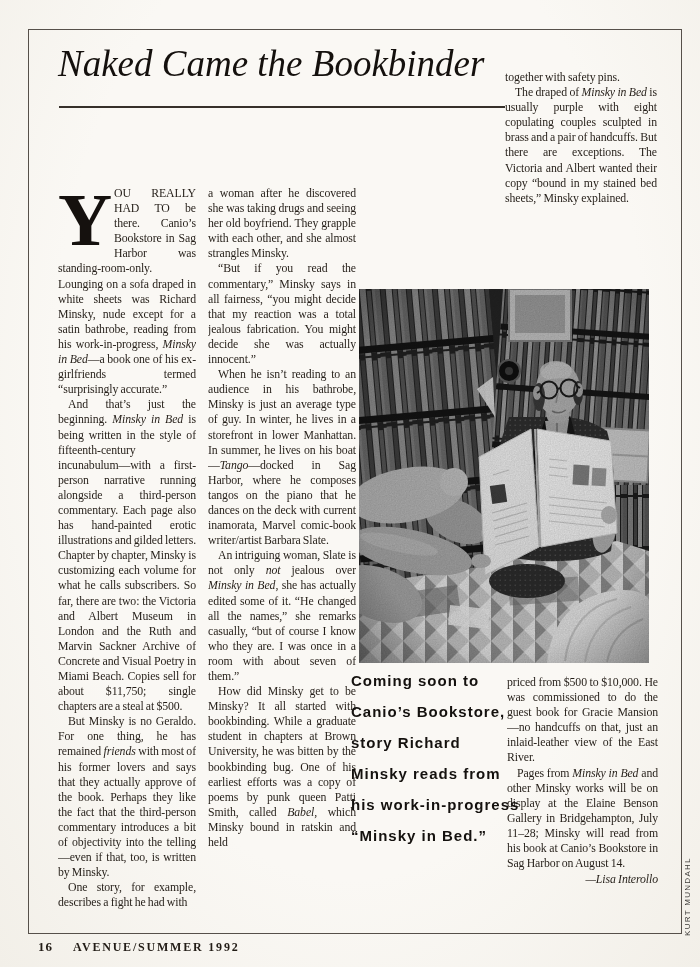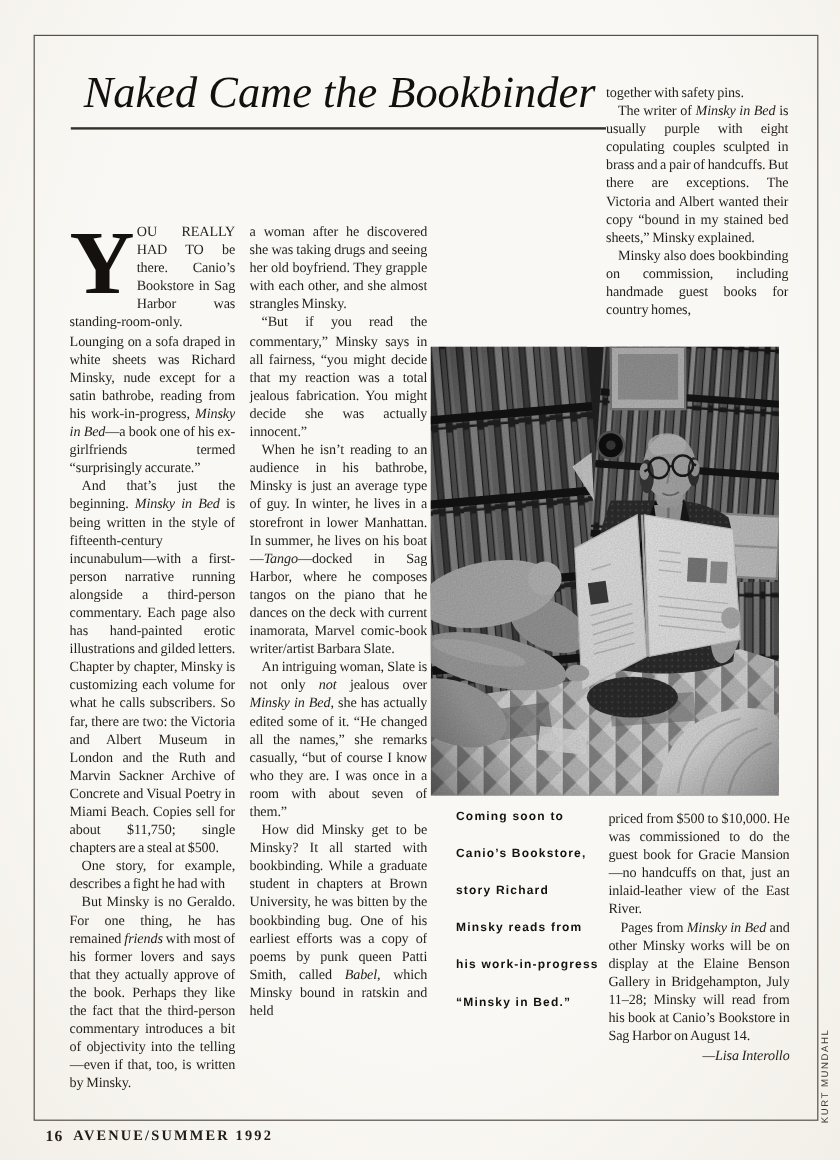--- a/index.html
+++ b/index.html
@@ -3,76 +3,75 @@
 <meta charset="utf-8">
 <style>
   html,body { margin:0; padding:0; background:#ffffff; }
   #page {
     position:relative; width:700px; height:967px; overflow:hidden;
     background: radial-gradient(ellipse at 50% 40%, #faf8f4 60%, #f2efe8 100%);
     font-family:"Liberation Serif", serif; color:#221c16;
   }
   .frame { position:absolute; left:28px; top:29px; width:652px; height:903px;
     border:1px solid #56504a; }
-  .title { position:absolute; left:58px; top:56px; width:450px; white-space:nowrap;
-    font-style:italic; font-size:37px; color:#14100d;text-align:center; }
+  .title { position:absolute; left:58px; top:42px; width:450px; white-space:nowrap;
+    font-style:italic; font-size:37px; color:#14100d; }
   .title-rule { position:absolute; left:59px; top:106px; width:446px; height:2px; background:#36302a; }
   .deck { position:absolute; left:95px; top:116px; font-family:"Liberation Sans", sans-serif;
     font-size:10.5px; letter-spacing:4.2px; line-height:19px; color:#322d28; white-space:nowrap; }
   .bodycol { position:absolute; font-size:11.8px; line-height:15.1px; text-align:justify;
     letter-spacing:-0.1px; word-spacing:-0.6px; overflow:hidden; color:#241e18; }
   .bodycol p { margin:0; }
   .bodycol p.ind { text-indent:10px; }
   .bodycol p.byline { text-align:right; margin-top:1px; }
   .bodycol i { font-style:italic; }
   #col1 { left:58px;  top:186px; width:138px; height:727px; }
   #col2 { left:208px; top:186px; width:148px; height:727px; }
   #col3top { left:505px; top:70px;  width:152px; height:218px; }
   #col3bot { left:507px; top:675px; width:151px; height:248px; }
   .dropcap { float:left; width:50px; height:70px; padding:4px 6px 0 0;
     font-size:75px; line-height:60px; font-weight:bold; color:#15110e; text-align:center; }
   .photo { position:absolute; left:359px; top:289px; width:290px; height:374px; }
-  .pullquote { position:absolute; left:380px; top:673px; width:142px;
-    font-family:"Liberation Sans", sans-serif; font-weight:700; font-size:10px;
+  .pullquote { position:absolute; left:351px; top:673px; width:142px;
+    font-family:"Liberation Sans", sans-serif; font-weight:700; font-size:15px;
     letter-spacing:1px; color:#14110e; }
   .pq-line { line-height:15px; margin:0 0 16px 0; white-space:nowrap; }
-  .footer { position:absolute; left:38px; top:939px; display:flex; align-items:flex-start; }
+  .footer { position:absolute; left:38px; top:939px; display:flex; align-items:center; }
   .page-num { font-weight:700; font-size:13px; letter-spacing:1px; }
-  .pub-name { margin-left:8px; font-size:12px; font-weight:700; letter-spacing:1.8px; }
+  .pub-name { margin-left:20px; font-size:12px; font-weight:700; letter-spacing:1.8px; }
   .credit { position:absolute; left:683px; top:936px; transform:rotate(-90deg);
     transform-origin:0 0; font-family:"Liberation Sans", sans-serif; font-size:8px;
     letter-spacing:1.3px; color:#3d3b38; white-space:nowrap; }
 </style>
 </head>
 <body>
 
 <div id="page">
   <div class="frame"></div>
 
   <div class="title">Naked Came the Bookbinder</div>
   <div class="title-rule"></div>
 
 
   <div id="col1" class="bodycol">
       <p><span class="dropcap">Y</span><span>OU REALLY HAD TO be there. Canio’s Bookstore in Sag Harbor was standing-room-only. Lounging on a sofa draped in white sheets was Richard Minsky, nude except for a satin bathrobe, reading from his work-in-progress, </span><i>Minsky in Bed</i><span>—a book one of his ex-girlfriends termed “surprisingly accurate.”</span></p>
       <p class="ind"><span>And that’s just the beginning. </span><i>Minsky in Bed</i><span> is being written in the style of fifteenth-century incunabulum—with a first-person narrative running alongside a third-person commentary. Each page also has hand-painted erotic illustrations and gilded letters. Chapter by chapter, Minsky is customizing each volume for what he calls subscribers. So far, there are two: the Victoria and Albert Museum in London and the Ruth and Marvin Sackner Archive of Concrete and Visual Poetry in Miami Beach. Copies sell for about $11,750; single chapters are a steal at $500.</span></p>
+      <p class="ind"><span>But Minsky is no Geraldo. For one thing, he has remained </span><i>friends</i><span> with most of his former lovers and says that they actually approve of the book. Perhaps they like the fact that the third-person commentary introduces a bit of objectivity into the telling—even if that, too, is written by Minsky.</span></p>
       <p class="ind"><span>One story, for example, describes a fight he had with</span></p>
-      <p class="ind"><span>But Minsky is no Geraldo. For one thing, he has remained </span><i>friends</i><span> with most of his former lovers and says that they actually approve of the book. Perhaps they like the fact that the third-person commentary introduces a bit of objectivity into the telling—even if that, too, is written by Minsky.</span></p>
     </div>
   <div id="col2" class="bodycol">
       <p><span>a woman after he discovered she was taking drugs and seeing her old boyfriend. They grapple with each other, and she almost strangles Minsky.</span></p>
       <p class="ind"><span>“But if you read the commentary,” Minsky says in all fairness, “you might decide that my reaction was a total jealous fabrication. You might decide she was actually innocent.”</span></p>
       <p class="ind"><span>When he isn’t reading to an audience in his bathrobe, Minsky is just an average type of guy. In winter, he lives in a storefront in lower Manhattan. In summer, he lives on his boat—</span><i>Tango</i><span>—docked in Sag Harbor, where he composes tangos on the piano that he dances on the deck with current inamorata, Marvel comic-book writer/artist Barbara Slate.</span></p>
       <p class="ind"><span>An intriguing woman, Slate is not only </span><i>not</i><span> jealous over </span><i>Minsky in Bed</i><span>, she has actually edited some of it. “He changed all the names,” she remarks casually, “but of course I know who they are. I was once in a room with about seven of them.”</span></p>
       <p class="ind"><span>How did Minsky get to be Minsky? It all started with bookbinding. While a graduate student in chapters at Brown University, he was bitten by the bookbinding bug. One of his earliest efforts was a copy of poems by punk queen Patti Smith, called </span><i>Babel</i><span>, which Minsky bound in ratskin and held</span></p>
     </div>
   <div id="col3top" class="bodycol">
       <p><span>together with safety pins.</span></p>
-      <p class="ind"><span>The writer of </span><i>Minsky in Bed</i><span> is usually purple with eight copulating couples sculpted in brass and a pair of handcuffs. But there are exceptions. The Victoria and Albert wanted their copy “bound in my stained bed sheets,” Minsky explained.</span></p>
-      <p class="ind"><span>Minsky also does bookbinding on commission, including handmade guest books for country homes,</span></p>
+      <p class="ind"><span>The draped of </span><i>Minsky in Bed</i><span> is usually purple with eight copulating couples sculpted in brass and a pair of handcuffs. But there are exceptions. The Victoria and Albert wanted their copy “bound in my stained bed sheets,” Minsky explained.</span></p>
     </div>
   <div id="col3bot" class="bodycol">
       <p><span>priced from $500 to $10,000. He was commissioned to do the guest book for Gracie Mansion—no handcuffs on that, just an inlaid-leather view of the East River.</span></p>
       <p class="ind"><span>Pages from </span><i>Minsky in Bed</i><span> and other Minsky works will be on display at the Elaine Benson Gallery in Bridgehampton, July 11–28; Minsky will read from his book at Canio’s Bookstore in Sag Harbor on August 14.</span></p>
       <p class="byline"><i>—Lisa Interollo</i></p>
     </div>
 
   <div class="photo">
     <svg width="290" height="374" viewBox="0 0 290 374" xmlns="http://www.w3.org/2000/svg">
       <defs>

